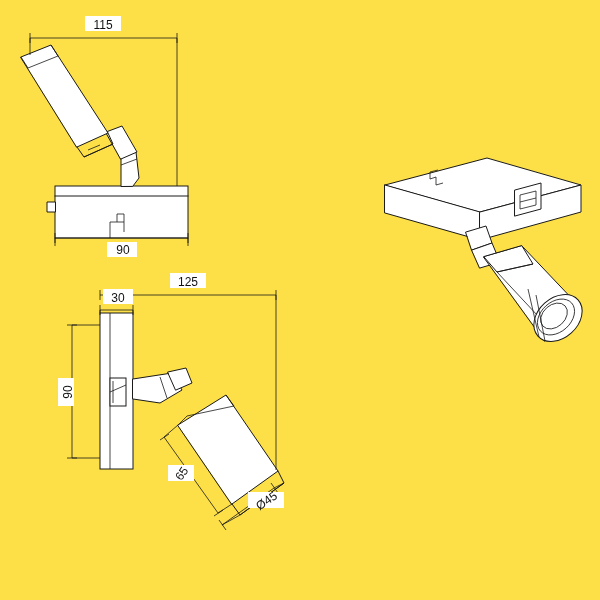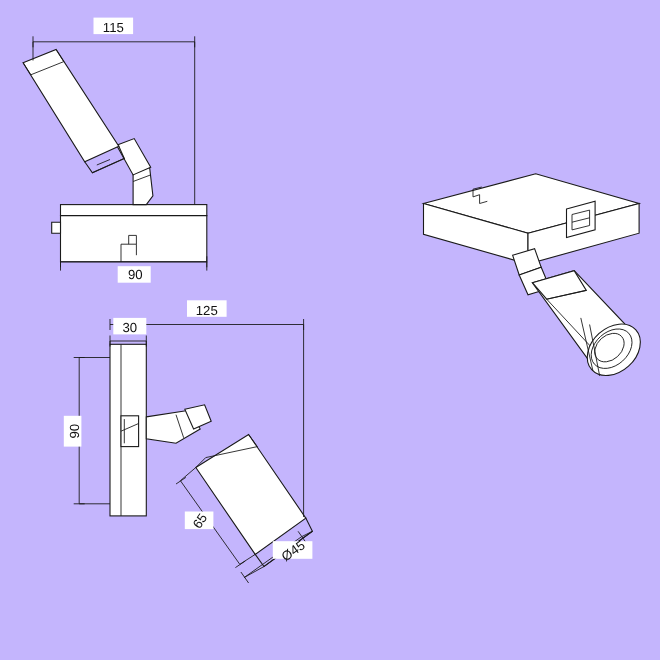--- a/index.html
+++ b/index.html
@@ -10,21 +10,21 @@
   body {
     width: 600px;
     height: 600px;
     font-family: "Liberation Sans", sans-serif;
   }
   #stage {
     position: relative;
     width: 600px;
     height: 600px;
     overflow: hidden;
-    background: #c4b5fd;
+    background: #fde047;
   }
   svg#drawing {
     position: absolute;
     left: 0;
     top: 0;
     width: 600px;
     height: 600px;
   }
   .ln {
     stroke: #1a1a1a;

